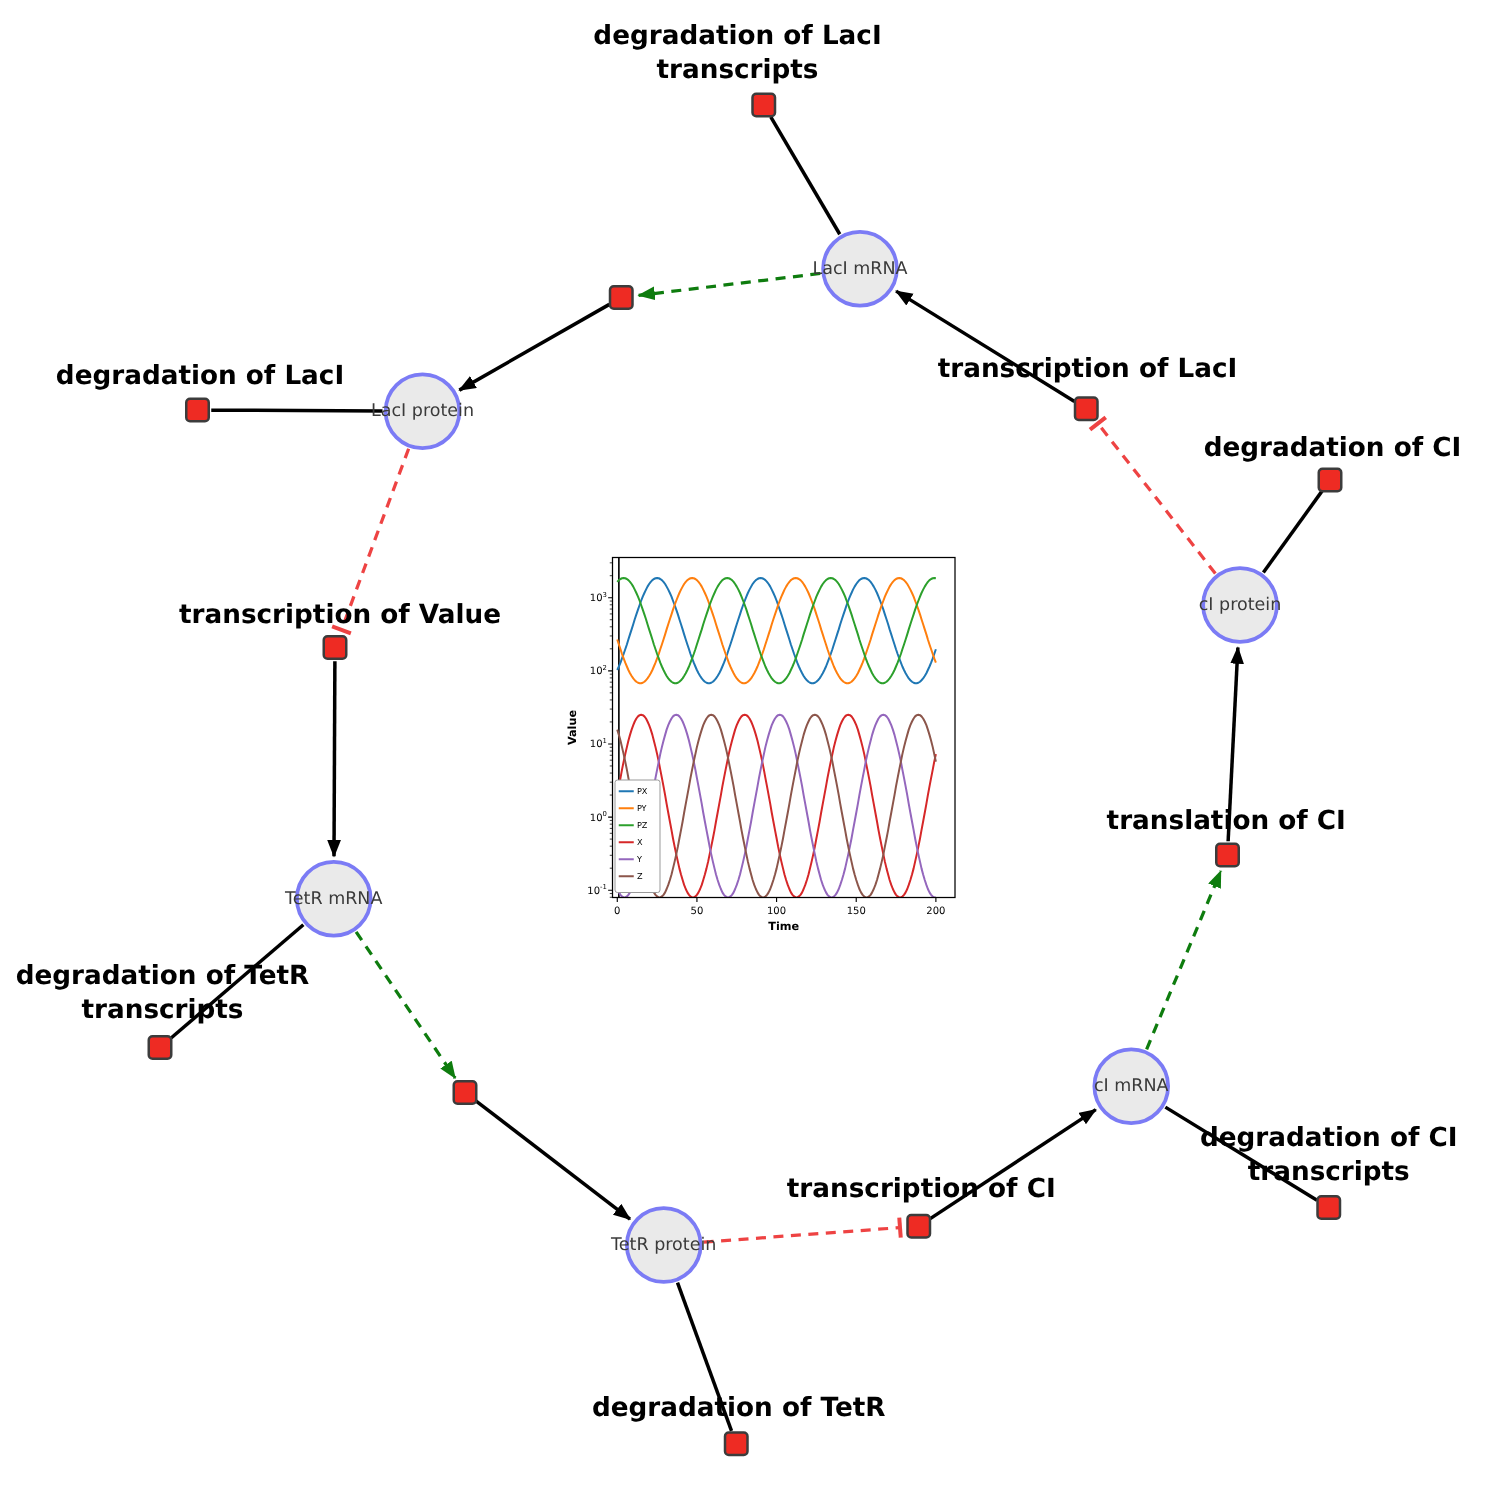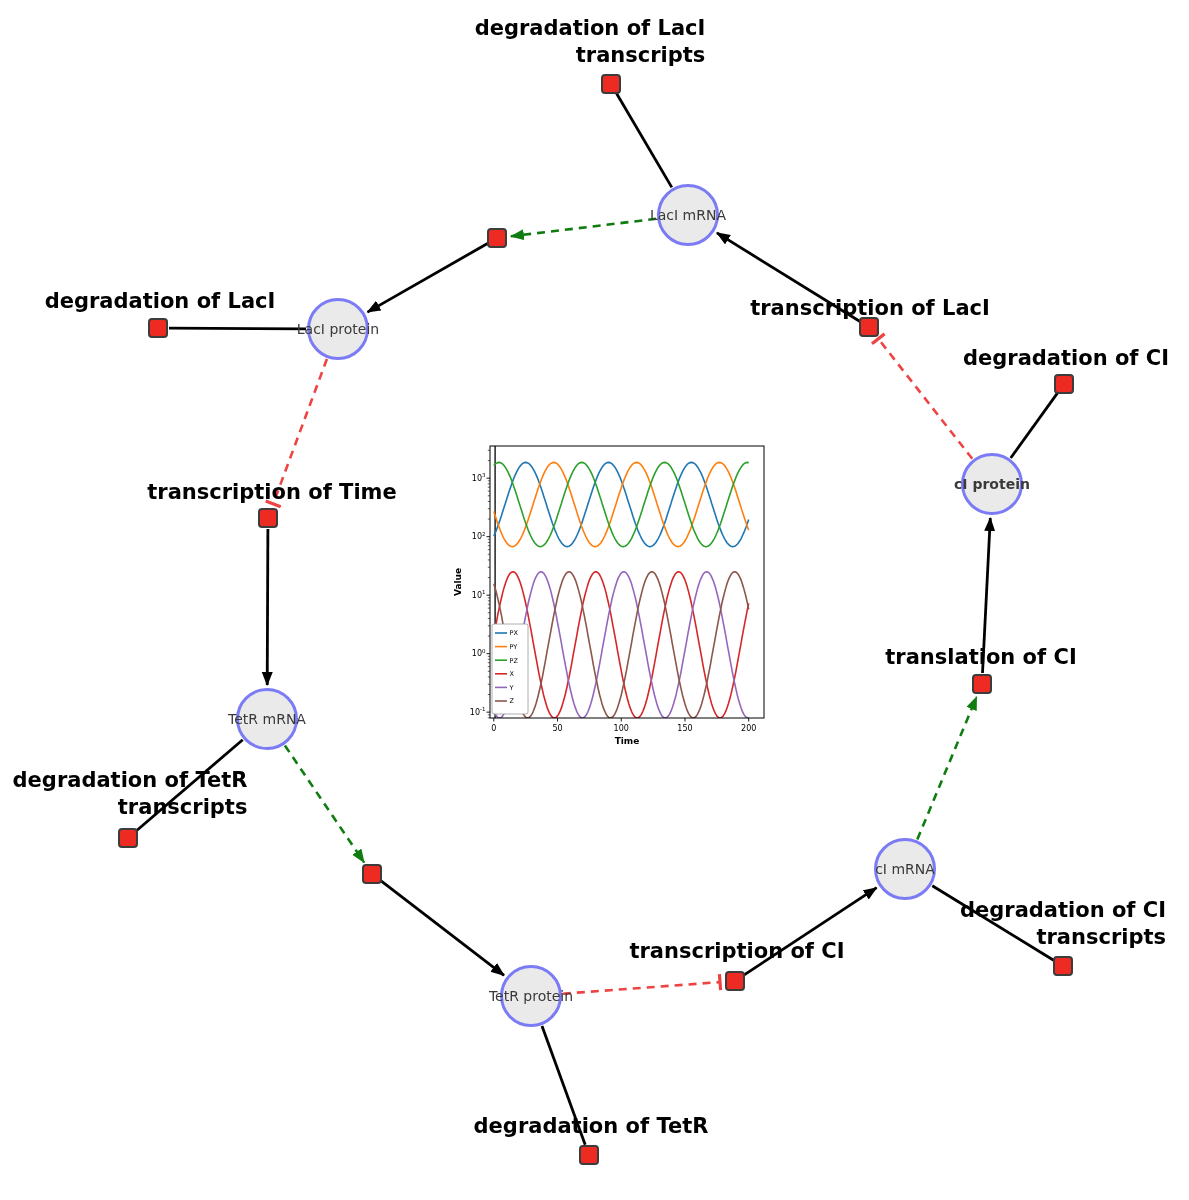--- a/index.html
+++ b/index.html
@@ -9,21 +9,21 @@
   #node-layer{position:absolute;left:0;top:0;width:100%;height:100%;}
   .species-node{position:absolute;width:62px;height:62px;margin-left:-31px;margin-top:-31px;
                 border-radius:50%;background:var(--species-fill,#eaeaea);
                 border:3.5px solid var(--species-border,#7b7bf5);box-sizing:border-box;}
   .species-label{position:absolute;transform:translate(-50%,-50%);font-size:14px;color:#3a3a3a;
                  white-space:nowrap;}
   .reaction-node{position:absolute;width:20px;height:20px;margin-left:-10px;margin-top:-10px;
                  background:var(--reaction-fill,#ee2b23);border:2.5px solid var(--reaction-border,#3c3c3c);
                  border-radius:4px;box-sizing:border-box;}
   .reaction-label{position:absolute;transform:translate(-50%,-50%);font-size:21px;font-weight:bold;
-                  color:#000;white-space:pre;text-align:right;line-height:1.28;}
+                  color:#000;white-space:pre;text-align:center;line-height:1.28;}
   #chart-inset{position:absolute;left:452px;top:440px;width:320px;height:318px;background:#fff;}
   svg text{font-family:"DejaVu Sans",sans-serif;}
 </style>
 </head>
 <body>
 
 <div id="canvas">
   <svg id="edge-layer" width="1189" height="1200">
       <defs>
         <marker id="mk-arrow-black" markerUnits="userSpaceOnUse" markerWidth="15" markerHeight="12" refX="13" refY="5.5" orient="auto">
@@ -60,33 +60,33 @@
       <div class="species-label" style="left: 688px; top: 215px;">LacI mRNA</div>
       <div class="species-node" style="left: 338px; top: 329px;"></div>
       <div class="species-label" style="left: 338px; top: 329px;">LacI protein</div>
       <div class="species-node" style="left: 267px; top: 719px;"></div>
       <div class="species-label" style="left: 267px; top: 719px; text-align: center;">TetR mRNA</div>
       <div class="species-node" style="left: 531px; top: 996px;"></div>
       <div class="species-label" style="left: 531px; top: 996px;">TetR protein</div>
       <div class="species-node" style="left: 905px; top: 869px;"></div>
       <div class="species-label" style="left: 905px; top: 869px;">cI mRNA</div>
       <div class="species-node" style="left: 992px; top: 484px;"></div>
-      <div class="species-label" style="left: 992px; top: 484px; font-weight: bold;">cI protein</div>
+      <div class="species-label" style="left: 992px; top: 484px;">cI protein</div>
       <div class="reaction-node" style="left: 611px; top: 84px;"></div>
       <div class="reaction-label" style="left: 590px; top: 42px;">degradation of LacI
 transcripts</div>
       <div class="reaction-node" style="left: 497px; top: 238px;"></div>
       <div class="reaction-node" style="left: 158px; top: 328px;"></div>
       <div class="reaction-label" style="left: 160px; top: 301px;">degradation of LacI</div>
       <div class="reaction-node" style="left: 869px; top: 327px;"></div>
-      <div class="reaction-label" style="left: 870px; top: 308px;">transcription of LacI</div>
+      <div class="reaction-label" style="left: 870px; top: 295px;">transcription of LacI</div>
       <div class="reaction-node" style="left: 1064px; top: 384px;"></div>
       <div class="reaction-label" style="left: 1066px; top: 358px;">degradation of CI</div>
       <div class="reaction-node" style="left: 268px; top: 518px;"></div>
-      <div class="reaction-label" style="left: 272px; top: 492px;">transcription of Time</div>
+      <div class="reaction-label" style="left: 272px; top: 492px;">transcription of Value</div>
       <div class="reaction-node" style="left: 982px; top: 684px;"></div>
       <div class="reaction-label" style="left: 981px; top: 657px;">translation of CI</div>
       <div class="reaction-node" style="left: 128px; top: 838px;"></div>
       <div class="reaction-label" style="left: 130px; top: 794px;">degradation of TetR
 transcripts</div>
       <div class="reaction-node" style="left: 372px; top: 874px;"></div>
       <div class="reaction-node" style="left: 735px; top: 981px;"></div>
       <div class="reaction-label" style="left: 737px; top: 951px;">transcription of CI</div>
       <div class="reaction-node" style="left: 1063px; top: 966px;"></div>
       <div class="reaction-label" style="left: 1063px; top: 924px;">degradation of CI

